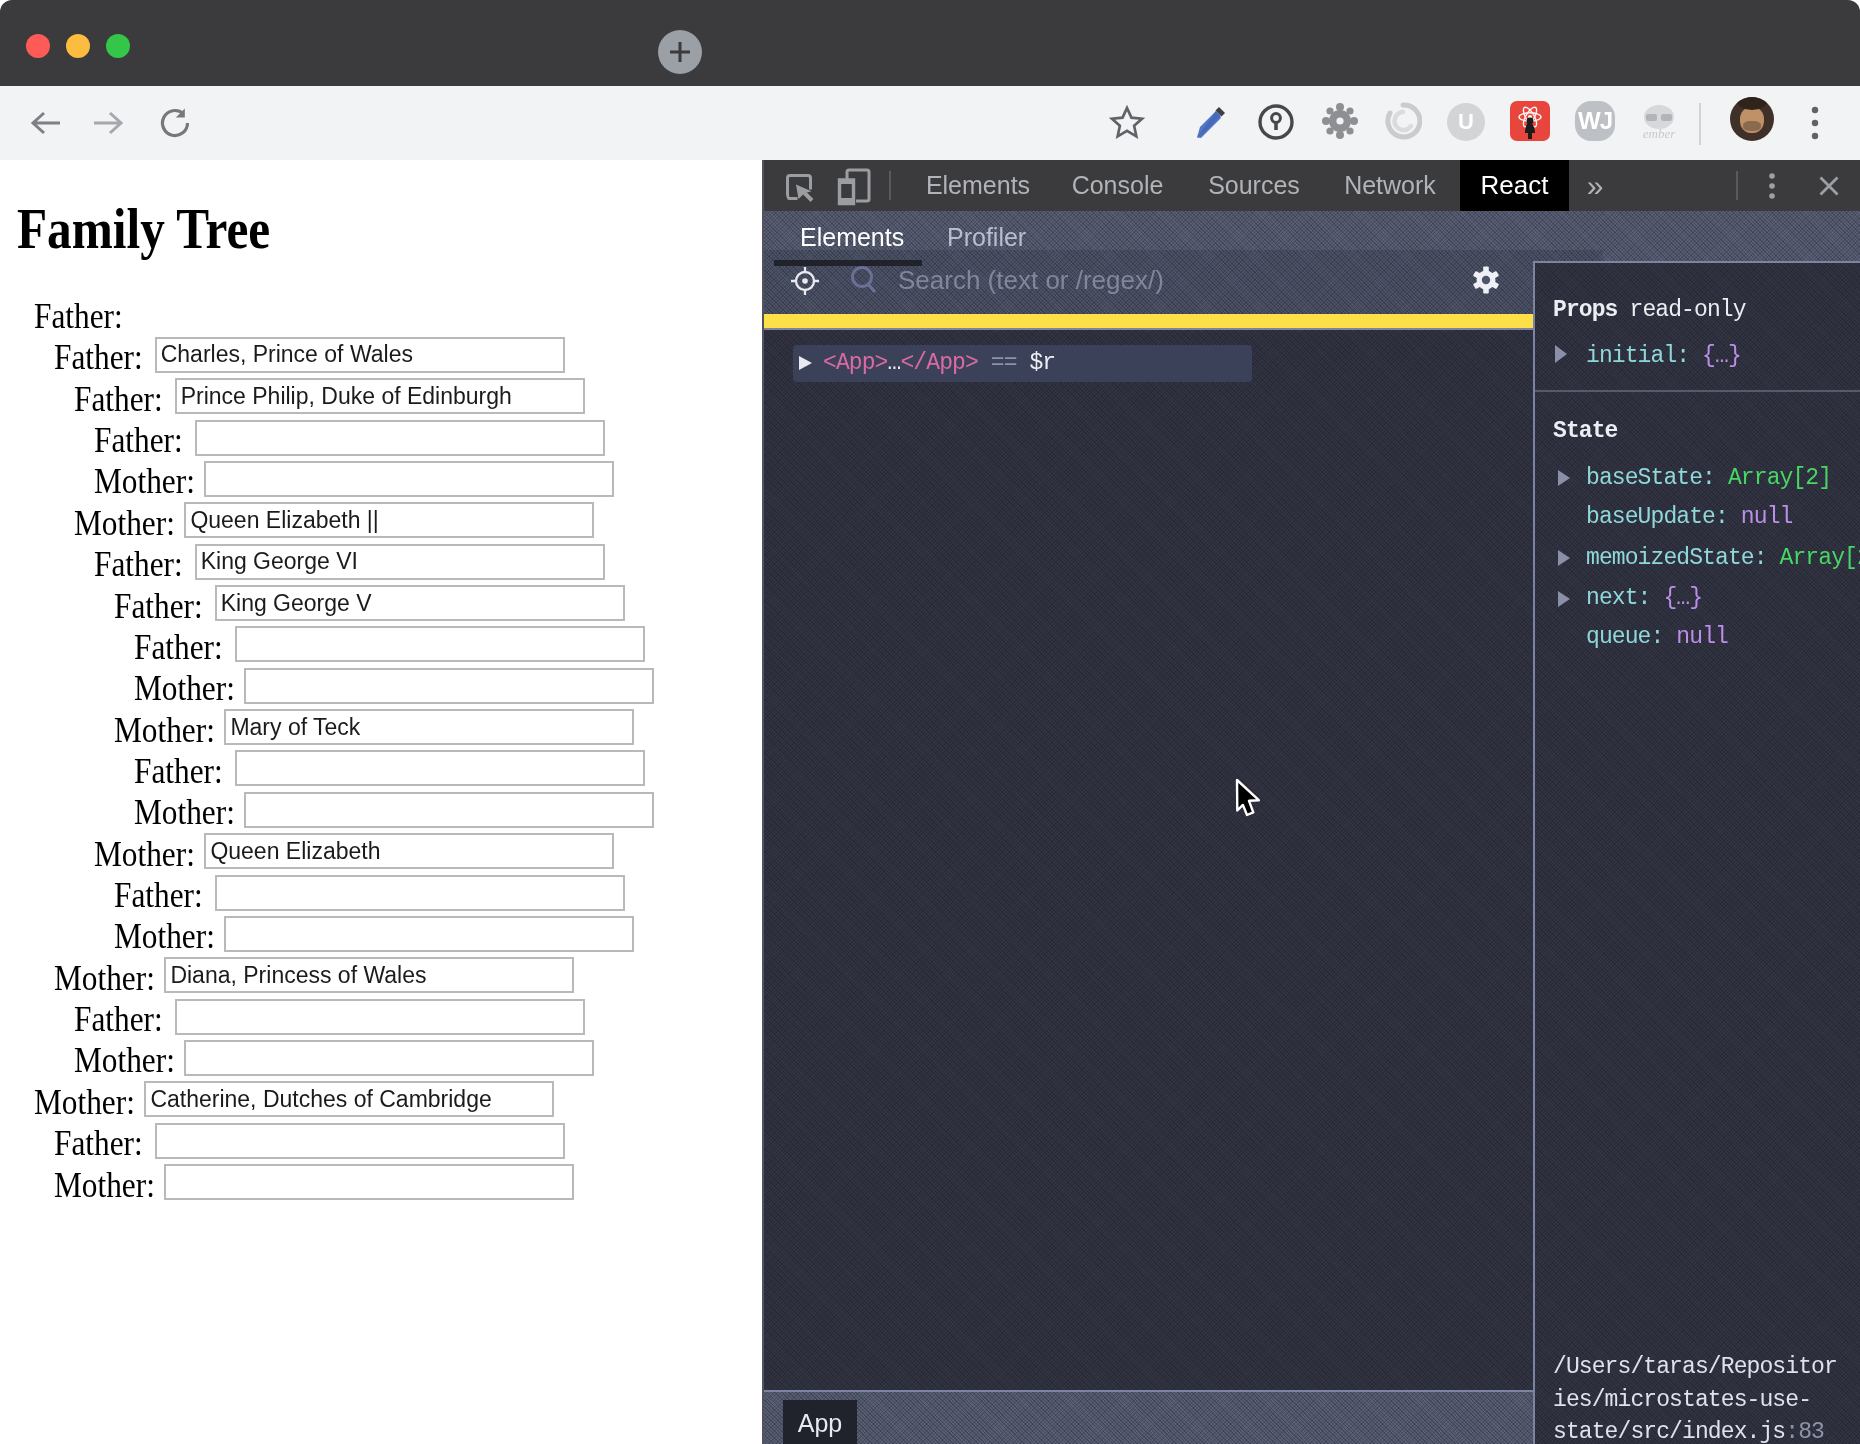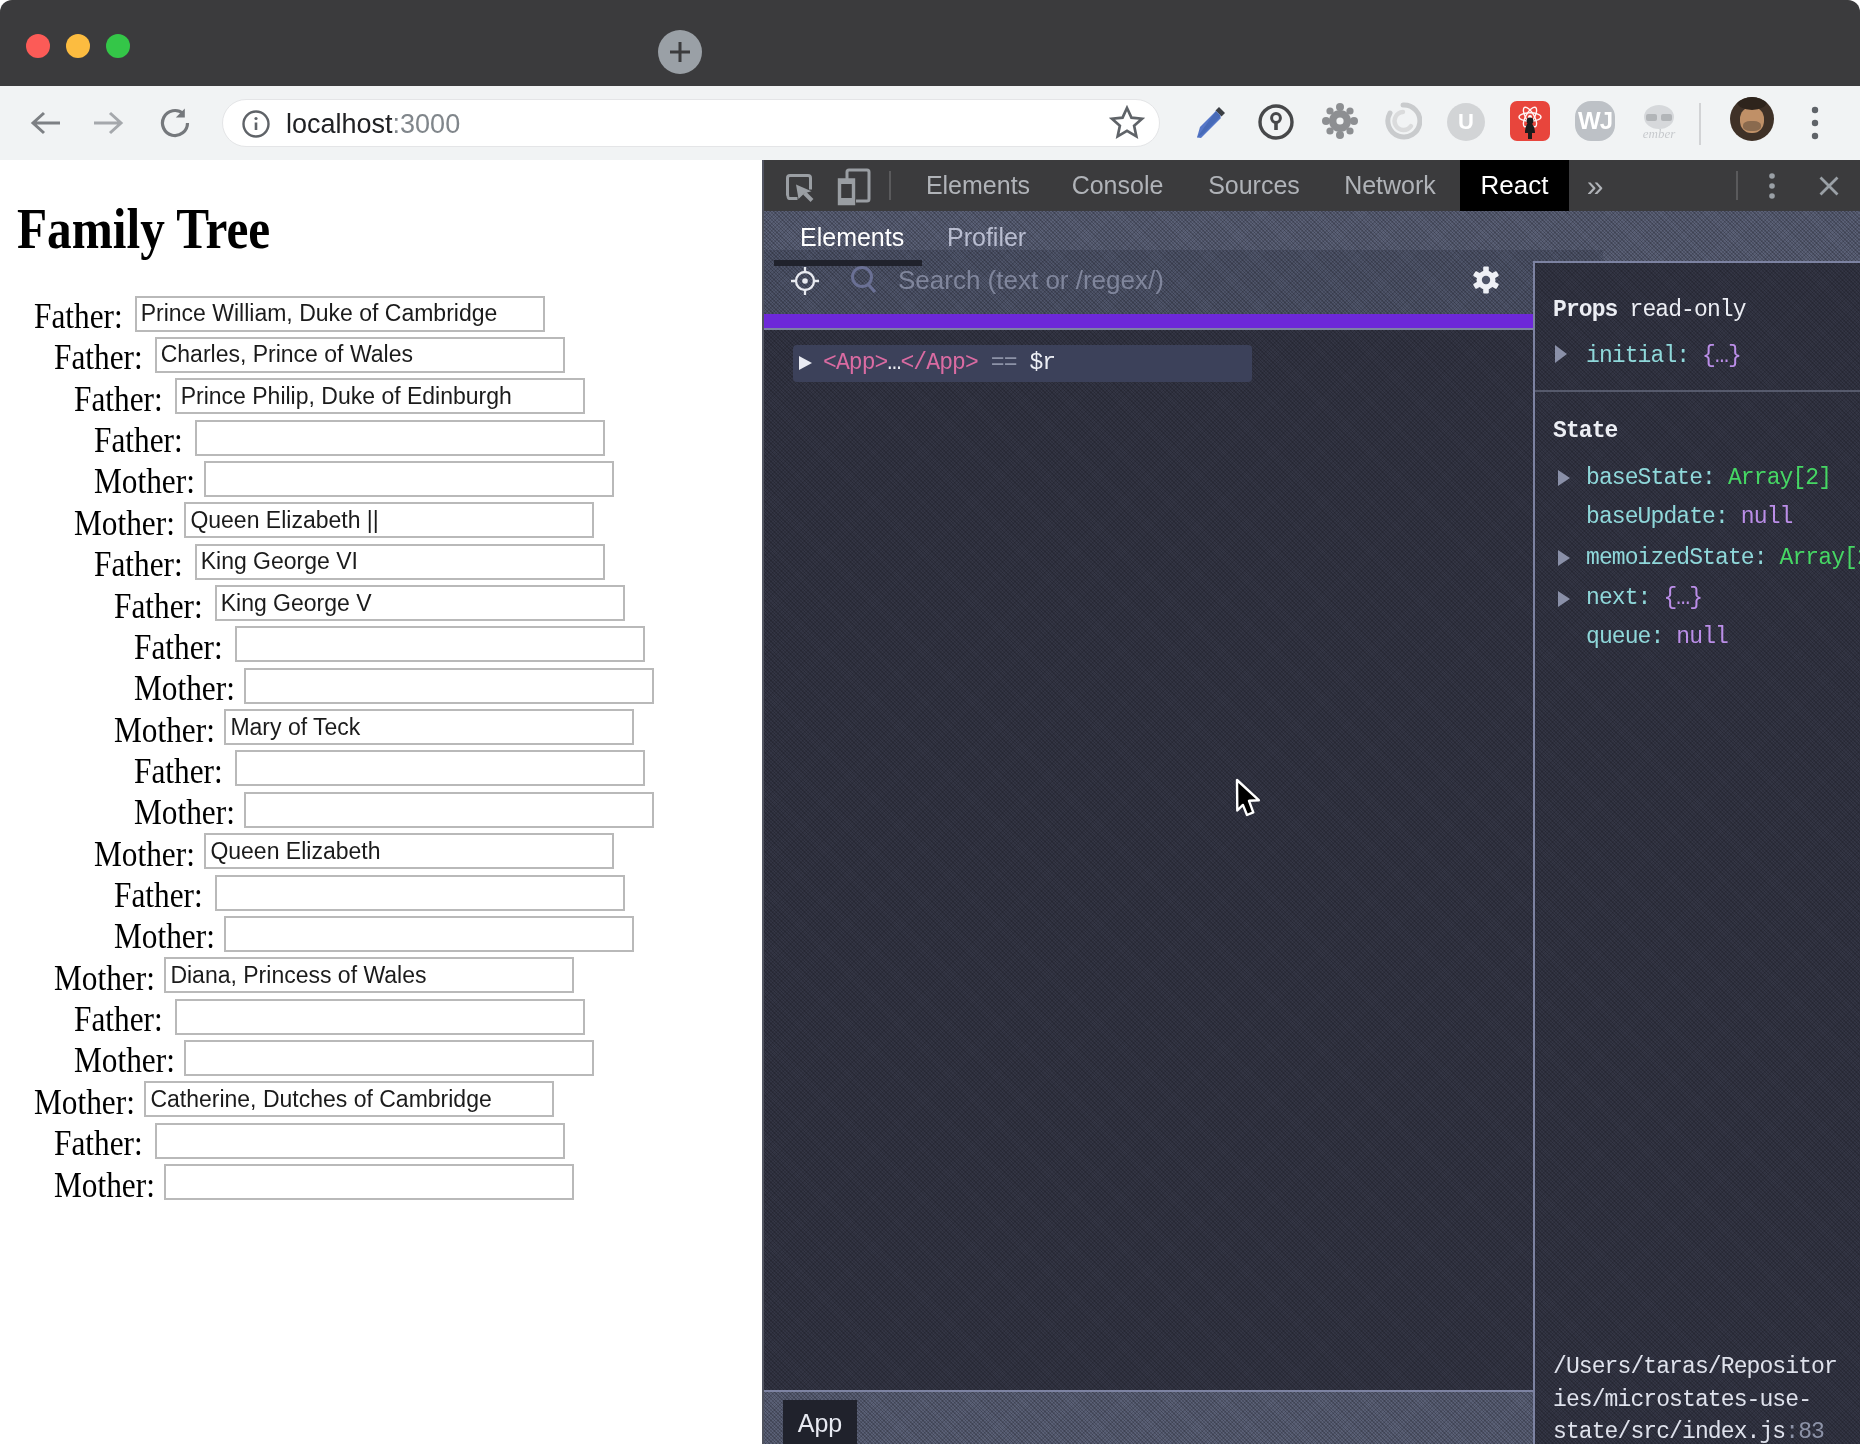--- a/index.html
+++ b/index.html
@@ -15,21 +15,21 @@
 #addrtext{position:absolute;left:63px;top:9px;font-size:27px;color:#202124}
 #addrtext .p{color:#80868b}
 #page{position:absolute;left:0;top:160px;width:762px;height:1284px;background:#fff}
 h1{position:absolute;left:17px;top:41px;margin:0;font:bold 56px "Liberation Serif",serif;color:#000;line-height:56px;transform:scaleX(0.88);transform-origin:0 0}
 #form{position:absolute;left:0;top:133px;width:762px}
 .row{position:relative;height:41.36px;white-space:nowrap;font:36px "Liberation Serif",serif;line-height:41.36px;color:#000}
 .row .lb{position:absolute;top:3px;display:inline-block;transform:scaleX(0.87);transform-origin:0 50%}
 .row input{position:absolute;top:2.5px;box-sizing:border-box;width:410px;height:36px;margin:0;border:2px solid #b9b9b9;border-radius:0;background:#fff;
   font:23px "Liberation Sans",sans-serif;color:#1b1b1b;padding:0 4px}
 
-#devtools{position:absolute;left:762px;top:160px;width:1098px;height:1284px;background:#6d28d9;font-family:"Liberation Sans",sans-serif}
+#devtools{position:absolute;left:762px;top:160px;width:1098px;height:1284px;background:#fde047;font-family:"Liberation Sans",sans-serif}
 .hatch{background-image:repeating-linear-gradient(45deg,rgba(16,16,22,0.24) 0 1px,transparent 1px 2.5px),repeating-linear-gradient(-45deg,rgba(16,16,22,0.16) 0 1px,transparent 1px 2.5px)!important}
 #dtbar{position:absolute;left:0;top:0;width:1098px;height:51px;background:#3b3b3d}
 .dttab{position:absolute;top:0;height:51px;line-height:51px;font-size:25px;color:#b0b3b8;text-align:center}
 #reacttab{position:absolute;left:698px;top:0;width:109px;height:51px;background:#000;color:#fff;font-size:26px;line-height:51px;text-align:center}
 #subtabs{position:absolute;left:0;top:51px;width:1098px;height:53px;background:#5a6076}
 #subtabs .st{position:absolute;top:0;height:51px;line-height:53px;font-size:25px}
 #elline{position:absolute;left:12px;top:49px;width:148px;height:6px;background:#20222c;z-index:3}
 #hline1{position:absolute;left:0;top:104px;width:1098px;height:2px;background:#7d83a2}
 #searchrow{position:absolute;left:0;top:90px;width:841px;height:64px;background:#4e5469}
 #hline2{position:absolute;left:0;top:168px;width:771px;height:2px;background:#7d83a2}
@@ -64,28 +64,20 @@
  <svg style="position:absolute;left:28px;top:20px" width="36" height="34" viewBox="0 0 36 34">
       <path d="M32 17 H6 M16 7 L5 17 L16 27" stroke="#7d8084" stroke-width="3" fill="none"></path>
     </svg>
  <svg style="position:absolute;left:90px;top:20px" width="36" height="34" viewBox="0 0 36 34">
       <path d="M4 17 H30 M20 7 L31 17 L20 27" stroke="#a5a8ac" stroke-width="3" fill="none"></path>
     </svg>
  <svg style="position:absolute;left:156px;top:18px" width="38" height="38" viewBox="0 0 38 38">
       <path d="M31.5 19 A12.5 12.5 0 1 1 27.2 9.6" stroke="#75787c" stroke-width="3.2" fill="none"></path>
       <path d="M28.8 4.5 L28.8 13.5 L19.8 13.5 Z" fill="#75787c"></path>
     </svg>
- <div id="addr">
-   <svg style="position:absolute;left:18px;top:9px" width="30" height="30" viewBox="0 0 30 30">
-        <circle cx="15" cy="15" r="12.5" stroke="#5f6368" stroke-width="2.4" fill="none"></circle>
-        <path d="M15 13.5 V21" stroke="#5f6368" stroke-width="2.6"></path>
-        <circle cx="15" cy="9.5" r="1.6" fill="#5f6368"></circle>
-      </svg>
-   <div id="addrtext">localhost<span class="p">:3000</span></div>
- </div>
  <svg style="position:absolute;left:1108px;top:18px" width="38" height="38" viewBox="0 0 24 24">
       <path d="M12 2.5 L14.8 8.6 21.5 9.3 16.5 13.8 17.9 20.4 12 17 6.1 20.4 7.5 13.8 2.5 9.3 9.2 8.6 Z" fill="none" stroke="#5f6368" stroke-width="1.7"></path>
     </svg>
 
  <svg style="position:absolute;left:1190px;top:16px" width="40" height="42" viewBox="0 0 40 42">
       <path d="M29 5 L35 11 L31.5 14.5 L25.5 8.5 Z" fill="#3c3f44"></path>
       <path d="M26 9 L10 25 L7 35.5 L11 36 L31 16 Z" fill="#5576c7"></path>
       <path d="M26 9 L31 14 L13 32 L7 35.5 Z" fill="#476ab8"></path>
     </svg>
  <svg style="position:absolute;left:1256px;top:16px" width="40" height="40" viewBox="0 0 40 40">
@@ -147,21 +139,20 @@
       <circle cx="9" cy="23" r="3.2" fill="#5f6368"></circle>
       <circle cx="9" cy="36" r="3.2" fill="#5f6368"></circle>
     </svg>
 </div>
 
 <div id="page">
  <h1>Family Tree</h1>
  <div id="form">
 <div class="row">
         <span class="lb" style="left:34px">Father:</span>
-        <input style="left: 134.7px;" value="Prince William, Duke of Cambridge">
       </div>
 <div class="row">
         <span class="lb" style="left:54px">Father:</span>
         <input style="left: 154.7px;" value="Charles, Prince of Wales">
       </div>
 <div class="row">
         <span class="lb" style="left:74px">Father:</span>
         <input style="left: 174.7px;" value="Prince Philip, Duke of Edinburgh">
       </div>
 <div class="row">

